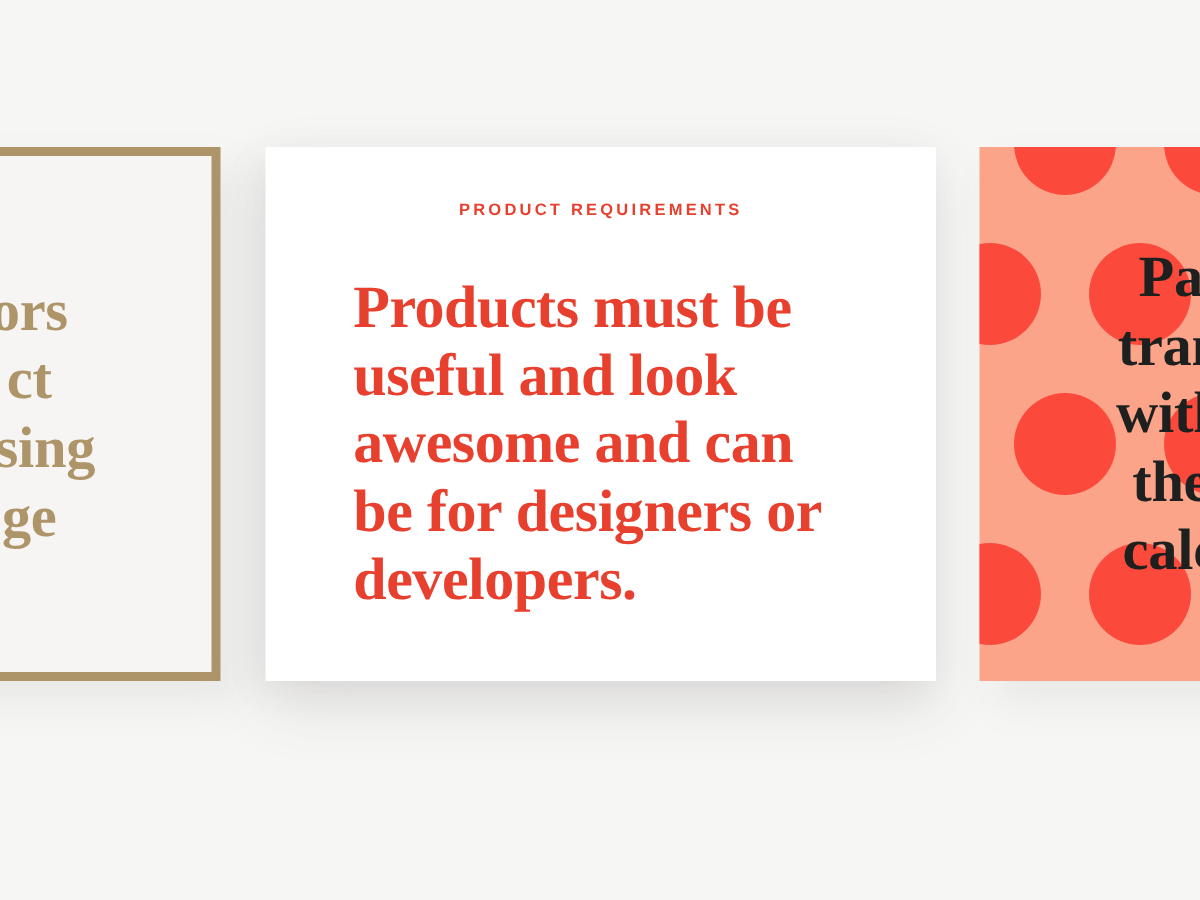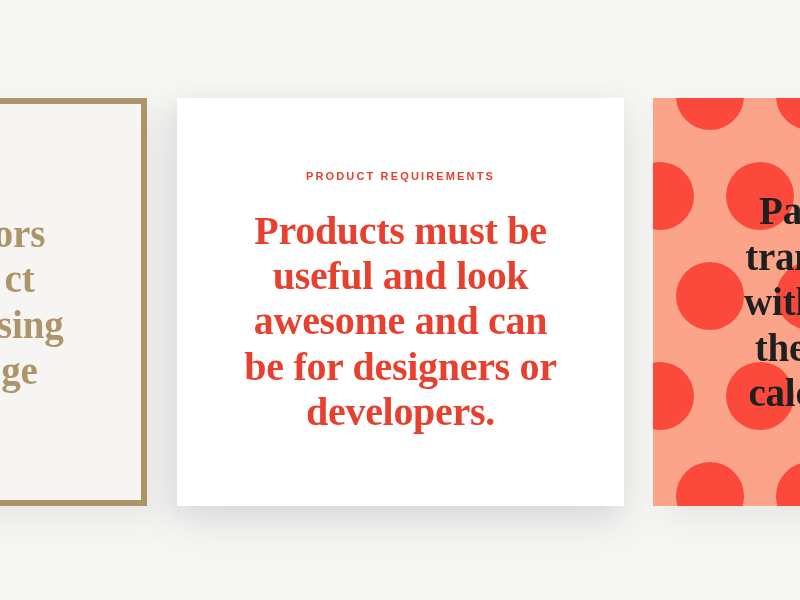--- a/index.html
+++ b/index.html
@@ -21,21 +21,21 @@
     height: 600px;
     background: #f6f6f5;
     overflow: hidden;
   }
 
   
   .card {
     position: absolute;
     box-sizing: border-box;
     top: 98px;
-    height: 408px;
+    height: 356px;
   }
 
   
   .card-left {
     left: -108px;
     width: 255px;
     background: #f6f5f3;
     border: 6px solid #ae9469;
     box-shadow: 10px 14px 26px rgba(120,115,105,0.10);
     display: flex;
@@ -78,22 +78,21 @@
     text-align: center;
     margin: 0 0 26px 0;
     white-space: nowrap;
   }
   .headline {
     font-family: "Liberation Serif", "DejaVu Serif", serif;
     font-weight: 700;
     font-size: 40px;
     line-height: 1.13;
     color: #e8402e;
-    text-align: center;
-    margin: 0;
+    margin: 10px;
     letter-spacing: -0.3px;
     max-width: 330px;
   }
 
   
   .card-right {
     left: 653px;
     width: 255px;
     background: #fca48a;
     overflow: hidden;

